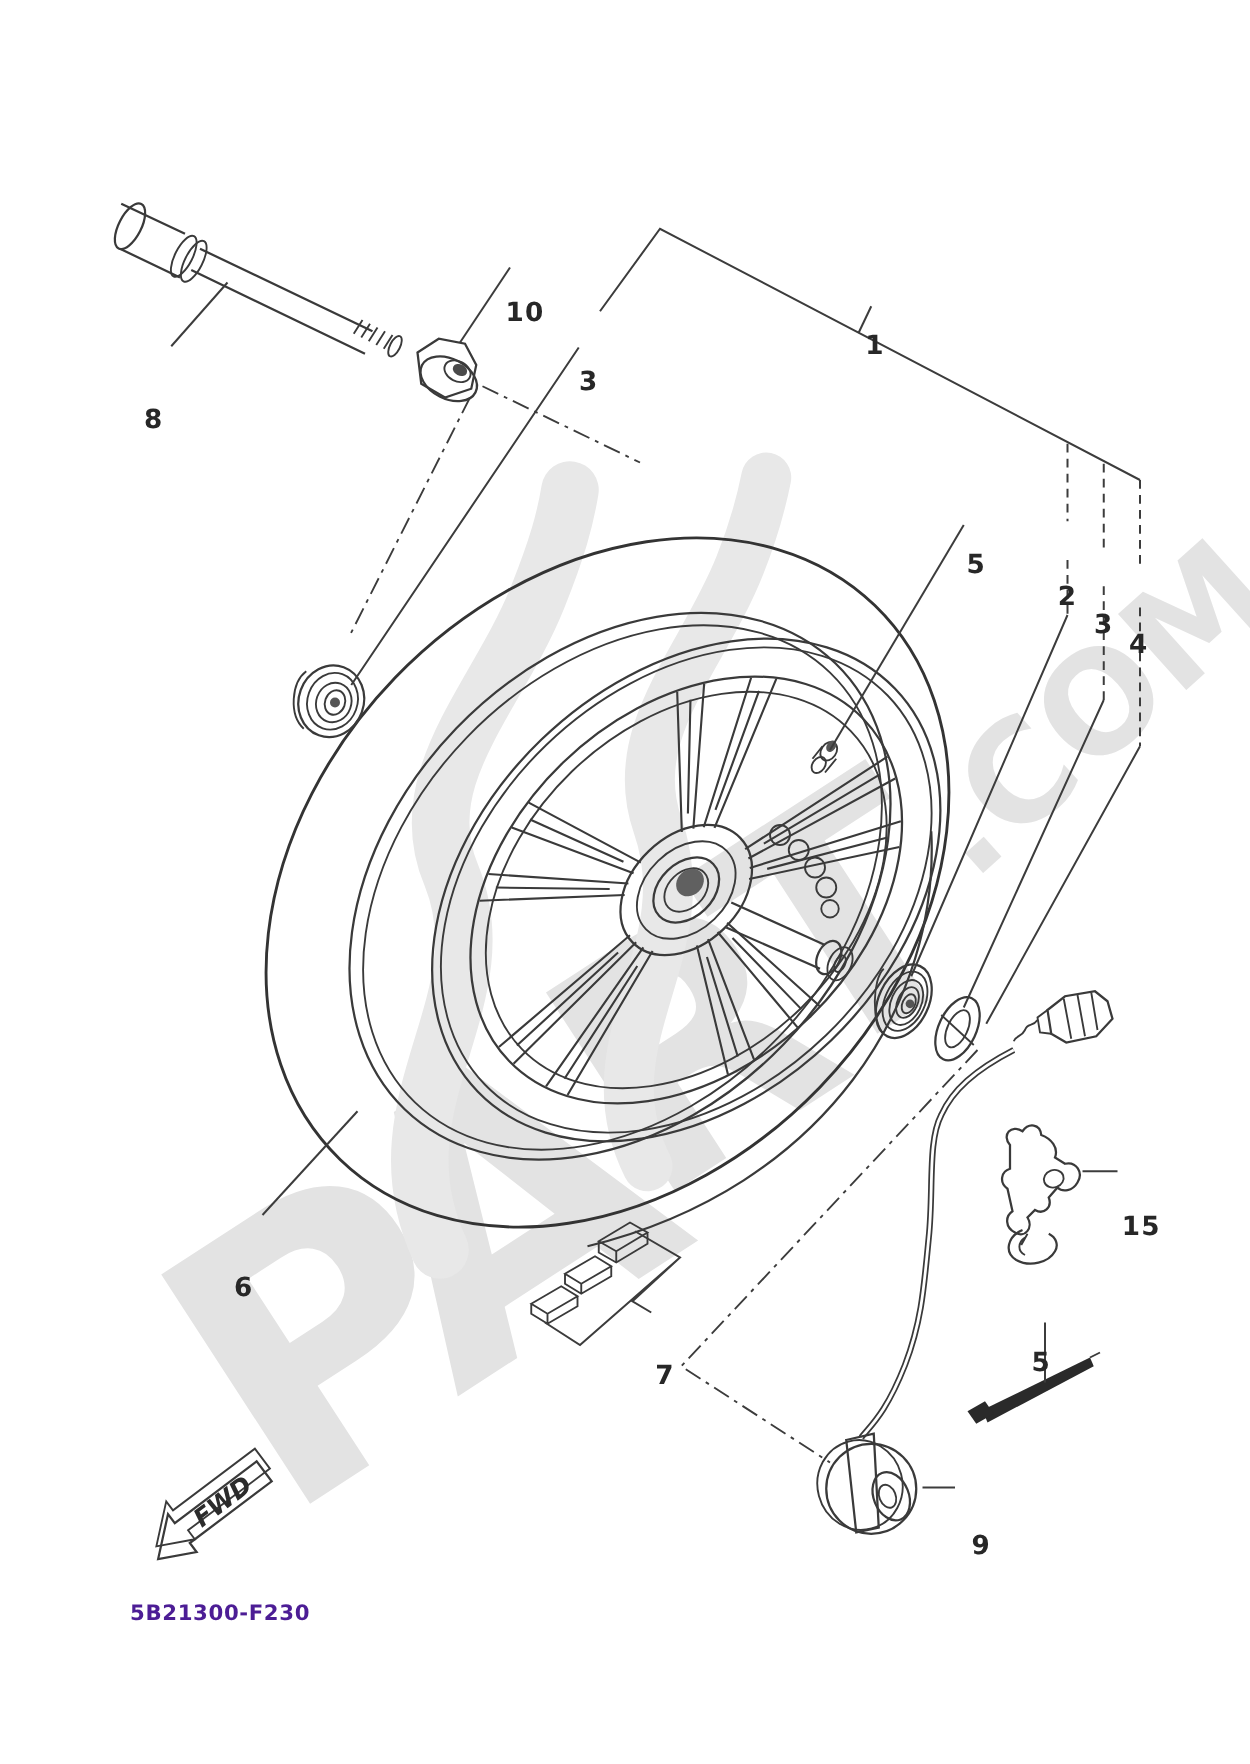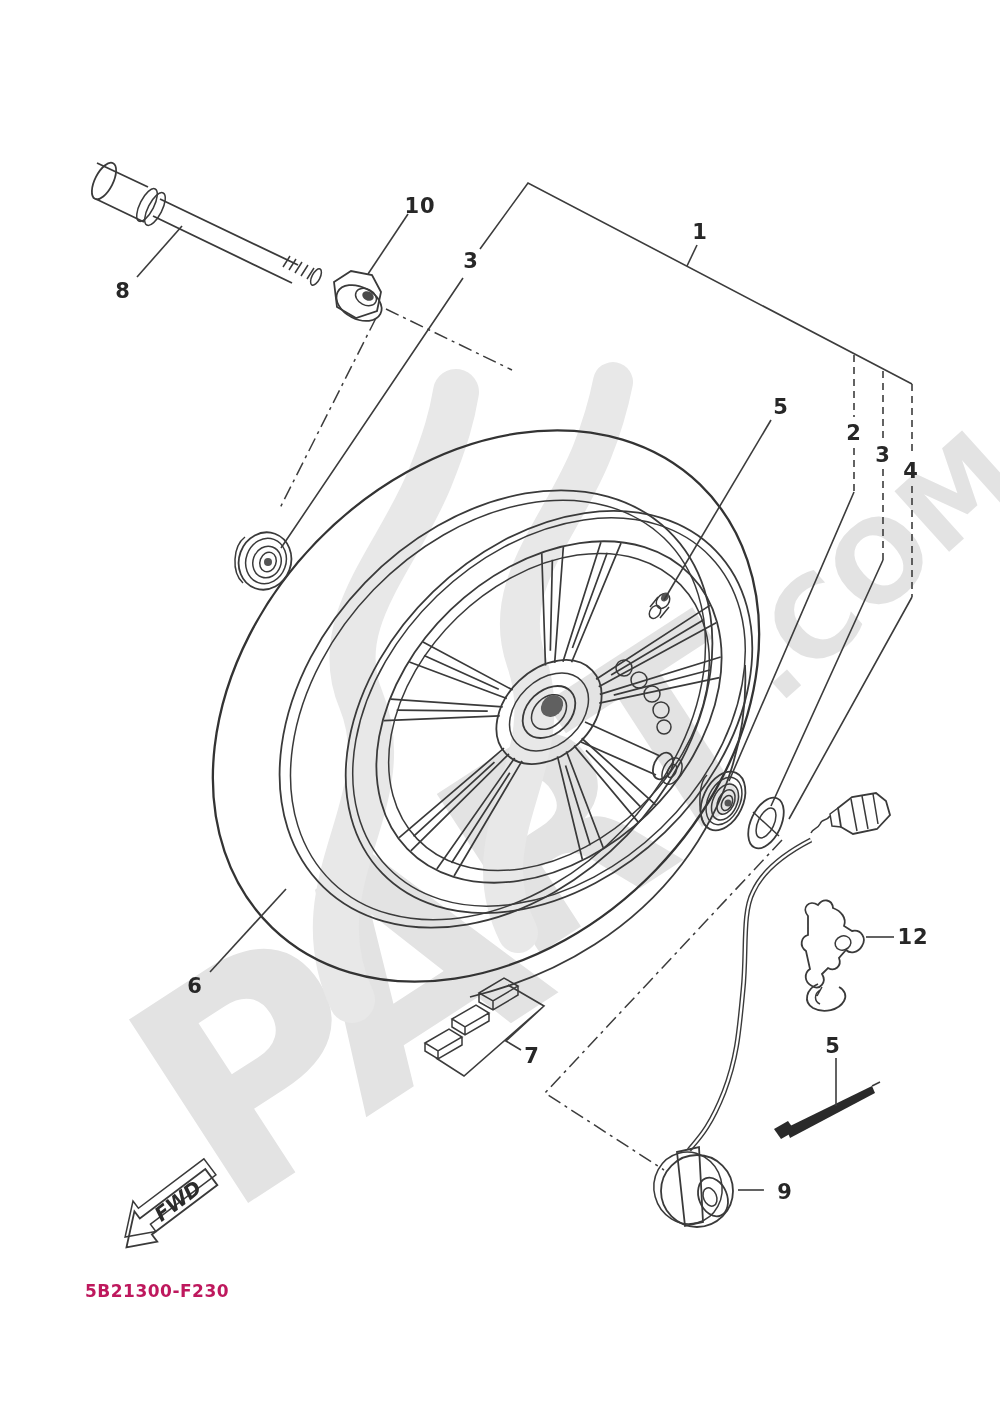--- a/index.html
+++ b/index.html
@@ -1,24 +1,24 @@
 <!DOCTYPE html>
 <html><head>
 <meta charset="utf-8">
 <style>
   html,body{margin:0;padding:0;background:#ffffff;}
   #page{position:relative;width:1000px;height:1411px;background:#fff;overflow:hidden;
         font-family:"DejaVu Sans",sans-serif;}
   #art{position:absolute;left:0;top:0;}
   .callout{position:absolute;transform:translate(-50%,-50%);
            font:700 21px "DejaVu Sans","Liberation Sans",sans-serif;color:#272727;
-           letter-spacing:1px;white-space:nowrap;}
-  #part-code{position:absolute;left:85px;top:1281px;
+           letter-spacing:1px;white-space:nowrap;margin-top:44px;}
+  #part-code{position:absolute;left:104px;top:1281px;
              font:700 17px "DejaVu Sans","Liberation Sans",sans-serif;
-             color:#be185d;letter-spacing:0.5px;}
+             color:#4c1d95;letter-spacing:0.5px;}
   
   #spokes path{fill:none;stroke:#3a3a3a;stroke-width:1.7;}
   .ln{fill:none;stroke:#3a3a3a;stroke-width:1.8;}
   .ln-thin{fill:none;stroke:#3a3a3a;stroke-width:1.5;}
   .ln-thick{fill:none;stroke:#333;stroke-width:2.3;}
   .lead{fill:none;stroke:#3c3c3c;stroke-width:1.6;}
   .dashv{fill:none;stroke:#3c3c3c;stroke-width:1.6;stroke-dasharray:7 5;}
   .cdash{fill:none;stroke:#3c3c3c;stroke-width:1.5;stroke-dasharray:14 5 3 5;}
   .wm{fill:#e3e3e3;font-family:"DejaVu Sans","Liberation Sans",sans-serif;font-weight:700;}
   .flame{fill:none;stroke:#e8e8e8;stroke-linecap:round;}
@@ -210,16 +210,16 @@
   <div class="callout" style="left:471px;top:261px">3</div>
   <div class="callout" style="left:883px;top:455px">3</div>
   <div class="callout" style="left:911px;top:471px">4</div>
   <div class="callout" style="left:781px;top:407px">5</div>
   <div class="callout" style="left:195px;top:986px">6</div>
   <div class="callout" style="left:532px;top:1056px">7</div>
   <div class="callout" style="left:123px;top:291px">8</div>
   <div class="callout" style="left:785px;top:1192px">9</div>
   <div class="callout" style="left:420px;top:206px">10</div>
   <div class="callout" style="left:833px;top:1046px">5</div>
-  <div class="callout" style="left:913px;top:937px">12</div>
+  <div class="callout" style="left:913px;top:937px">15</div>
 
   <div id="part-code">5B21300-F230</div>
 </div>
 
 </body></html>

